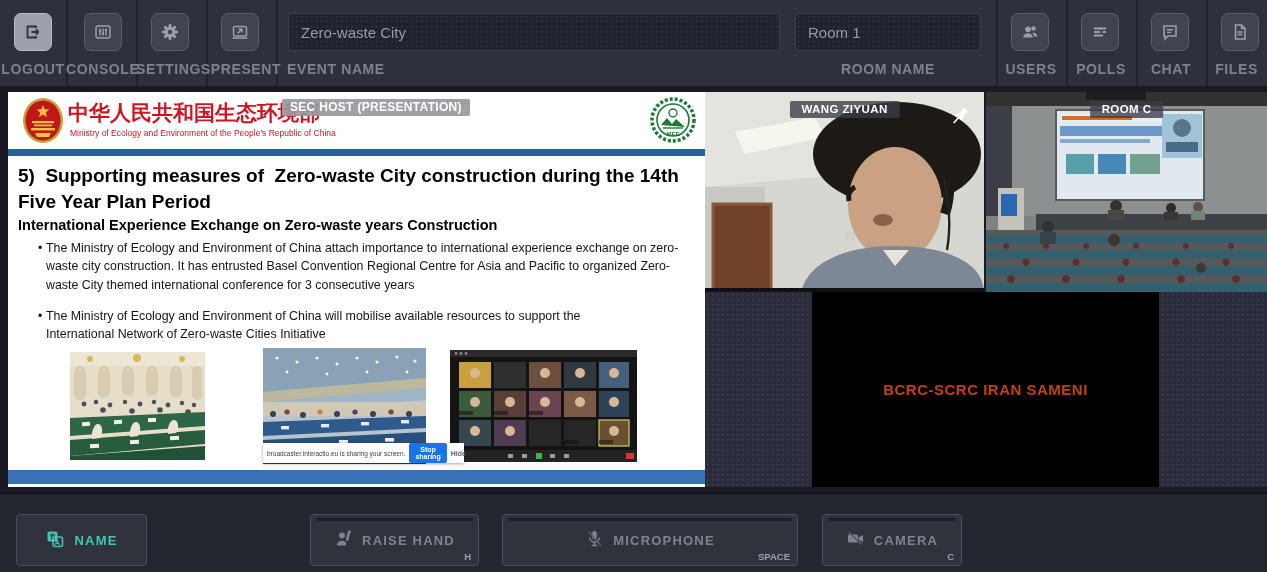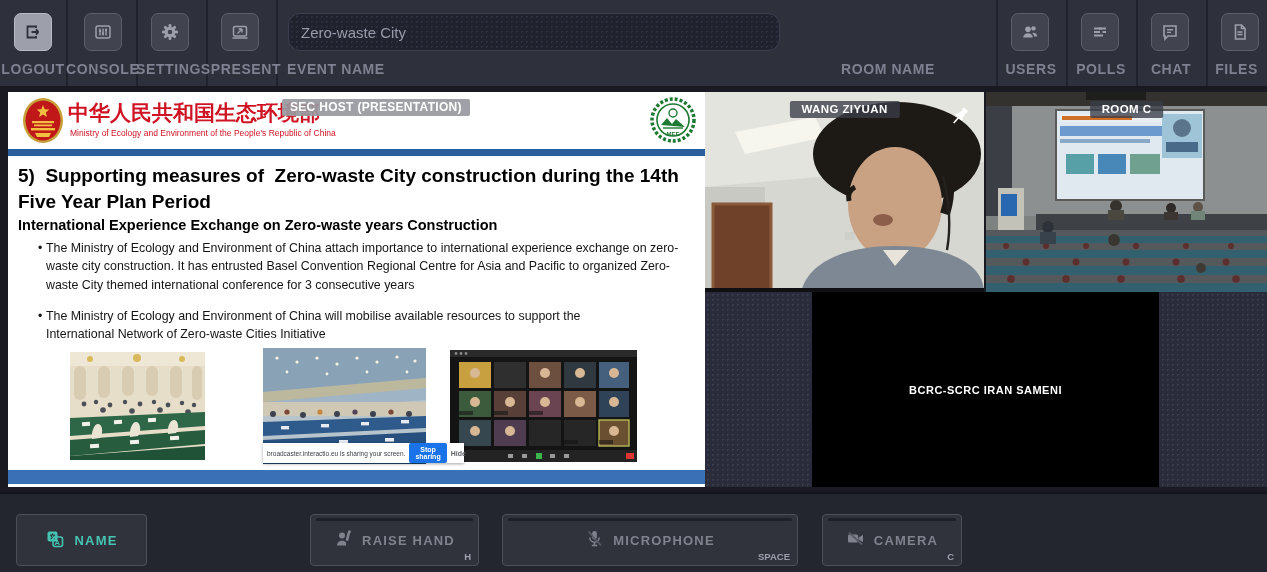--- a/index.html
+++ b/index.html
@@ -10,21 +10,21 @@
   
   .topbar { position:absolute; left:0; top:0; width:1267px; height:88px; background:#2e303c; border-bottom:2px solid #171820; }
   .tb-sep { position:absolute; top:0; width:2px; height:86px; background:#20222c; }
   .tb-btn { position:absolute; top:13px; width:38px; height:38px; background:#41434f; border:1px solid #5c5e6b; border-radius:7px;
             display:flex; align-items:center; justify-content:center; cursor:pointer; }
   .tb-btn.active { background:#9da0ab; border-color:#b9bcc6; }
   .tb-btn svg { display:block; }
   .tb-label { position:absolute; top:61px; font-size:14px; font-weight:700; letter-spacing:.6px; color:#7e8190; text-align:center; }
   .tb-input { position:absolute; top:13px; height:38px; background:#20222e;
               background-image:radial-gradient(rgba(130,140,175,.14) 1px, transparent 1px); background-size:5px 5px;
-              border:1px solid #3c3f4f; border-radius:12px; color:#979aa8; font-size:15px; padding:0 12px;
+              border:1px solid #3c3f4f; border-radius:4px; color:#979aa8; font-size:15px; padding:0 12px;
               font-family:"Liberation Sans", sans-serif; outline:none; }
 
   
   .main { position:absolute; left:0; top:88px; width:1267px; height:404px; background:#191a22; }
 
   
   .slide { position:absolute; left:8px; top:4px; width:697px; height:395px; background:#ffffff; }
   .slide-header { position:absolute; left:0; top:0; width:697px; height:57px; background:#ffffff; }
   .org-cn { position:absolute; left:60px; top:7px; color:#cf1322; font-size:21px; font-weight:700; white-space:nowrap; }
   .org-en { position:absolute; left:62px; top:36px; color:#cf1322; font-size:8.5px; white-space:nowrap; }
@@ -49,21 +49,21 @@
   
   .vtile { position:absolute; top:4px; height:200px; overflow:hidden; background:#000; cursor:pointer; }
   .vtile svg { display:block; }
   .vname { position:absolute; top:9px; left:50%; transform:translateX(-50%); background:rgba(58,60,72,.78); color:#fff;
            font-weight:700; font-size:11.5px; letter-spacing:.4px; padding:2px 12px 3px; border-radius:2px; white-space:nowrap; }
   .pin { position:absolute; top:12px; right:12px; }
   .vrow2 { position:absolute; left:705px; top:204px; width:562px; height:195px; background:#2a2c3c;
            background-image:radial-gradient(rgba(140,150,185,.16) 1px, transparent 1px); background-size:5px 5px; }
   .cam-off-tile { position:absolute; left:107px; top:0; width:347px; height:195px; background:#000;
                   display:flex; align-items:center; justify-content:center; }
-  .cam-off-name { color:#ffffff; font-size:11px; font-weight:600; letter-spacing:.5px; }
+  .cam-off-name { color:#c2410c; font-size:15px; font-weight:600; letter-spacing:.5px; }
 
   
   .bottombar { position:absolute; left:0; top:492px; width:1267px; height:80px; background:#24262f; border-top:2px solid #13141b; }
   .bb-btn { position:absolute; top:20px; height:52px; background:#31333c; border:1px solid #4c4e59; border-radius:4px;
             display:flex; align-items:center; justify-content:center; gap:9px; cursor:pointer;
             font-size:13px; font-weight:700; letter-spacing:1.2px; color:#80838e; }
   .bb-btn.teal { color:#45c4b2; }
   .bb-strip { position:absolute; top:3px; left:5px; right:5px; height:3px; background:#1d1f29; border-radius:2px; }
   .bb-key { position:absolute; bottom:3px; right:7px; font-size:9.5px; font-weight:700; letter-spacing:0; color:#9ca0ac; }
 </style>
@@ -128,20 +128,21 @@
             <path d="M2.5 16h15" stroke="#9da0ab" stroke-width="1.5"></path>
             <path d="M7.5 11.5 12 7m0 0h-3.4M12 7v3.4" fill="none" stroke="#9da0ab" stroke-width="1.4"></path>
           </svg>
       </span>
     </div>
     <div class="tb-label" style="left:206px;width:80px">PRESENT</div>
 
     <input class="tb-input" style="left: 288px; width: 492px;" readonly="" value="Zero-waste City">
     <div class="tb-label" style="left:287px;width:120px;text-align:left">EVENT NAME</div>
 
+    <input class="tb-input" style="left: 795px; width: 186px;" readonly="" value="Room 1">
     <div class="tb-label" style="left:795px;width:186px">ROOM NAME</div>
 
     <div class="tb-btn" style="left:1011px">
       <span>
         <svg width="20" height="20" viewBox="0 0 20 20" fill="#9da0ab">
             <circle cx="8" cy="7.2" r="2.8"></circle>
             <path d="M3.2 15.5c0-2.6 2.2-4.2 4.8-4.2s4.8 1.6 4.8 4.2z"></path>
             <circle cx="13.5" cy="6.4" r="2.2"></circle>
             <path d="M13.2 10.8c2.3.1 4 1.6 4 3.7h-3.1c-.2-1.5-.9-2.8-2-3.5z"></path>
           </svg>

